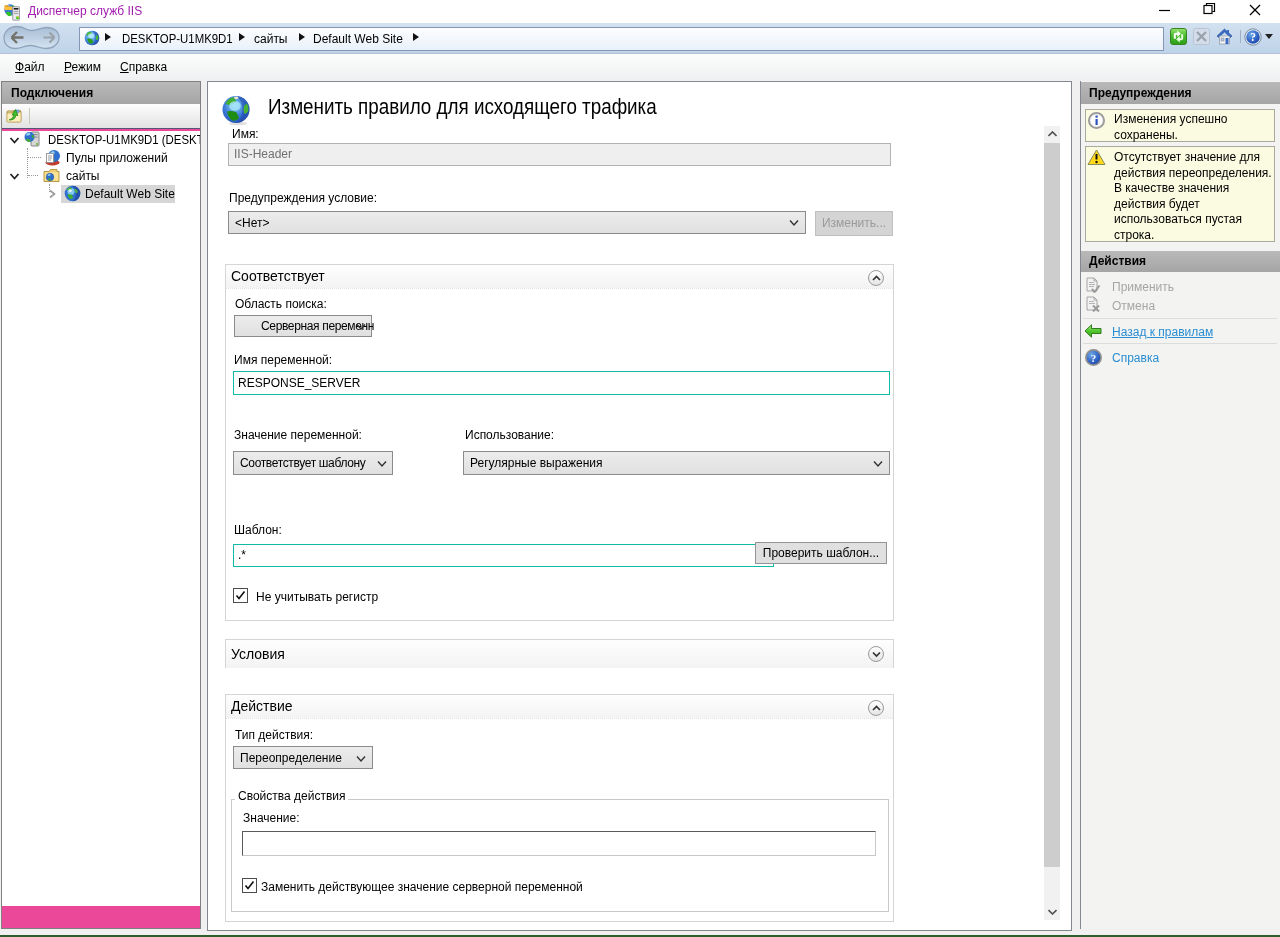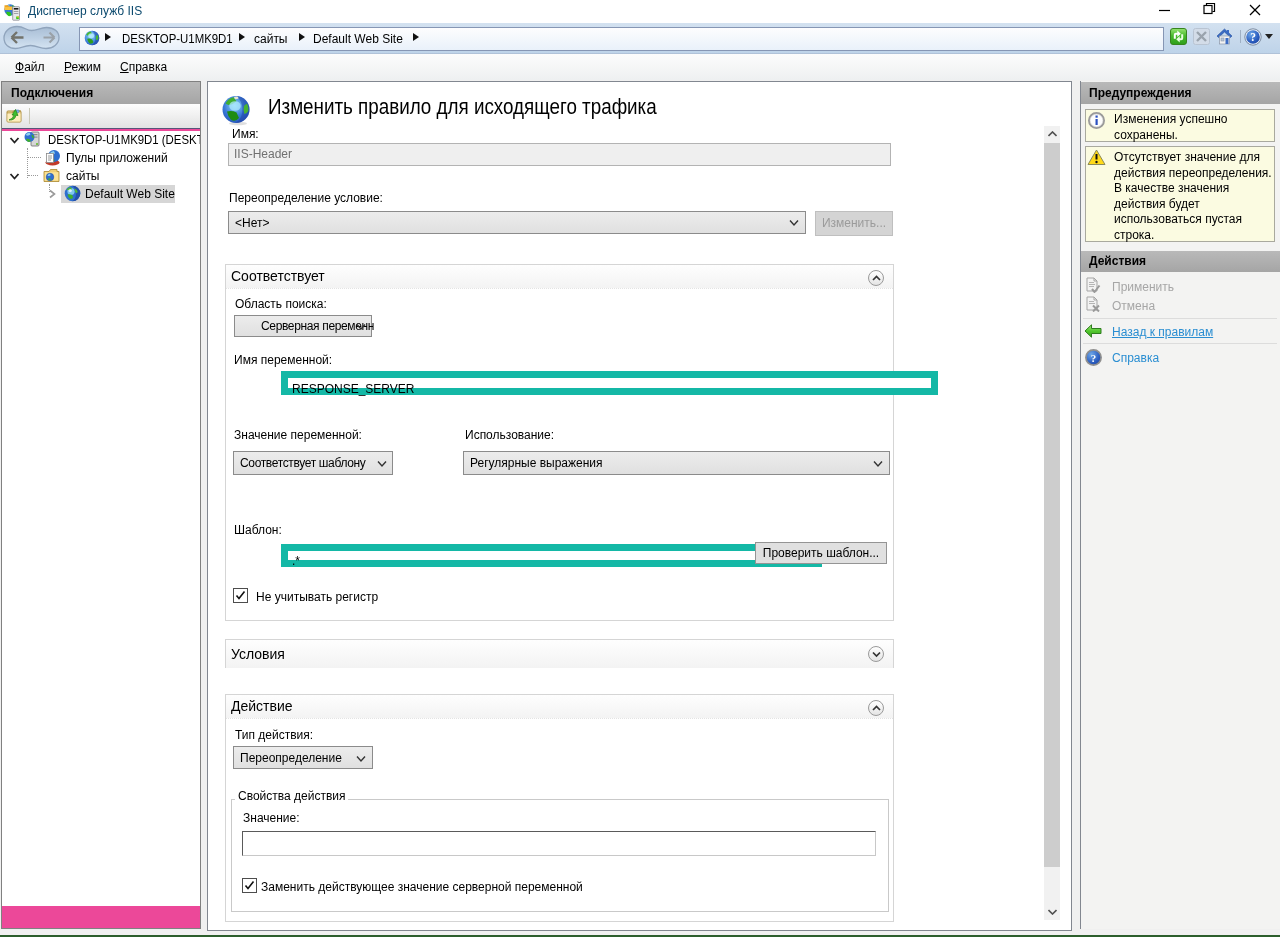--- a/index.html
+++ b/index.html
@@ -1,42 +1,42 @@
 <!DOCTYPE html>
 <html><head>
 <meta charset="utf-8">
 <style>
   html,body{margin:0;padding:0;}
   body{width:1280px;height:937px;overflow:hidden;position:relative;
        font-family:"Liberation Sans",sans-serif;font-size:12px;color:#000;background:#f0f0f0;}
   .abs{position:absolute;}
   
   #titlebar{left:0;top:0;width:1280px;height:23px;background:#ffffff;}
-  #titletext{left:28px;top:0;height:17px;line-height:23px;font-size:12px;color:#0c4a6e;}
+  #titletext{left:28px;top:0;height:17px;line-height:23px;font-size:12px;color:#a21caf;}
   
   #toolbar{left:0;top:23px;width:1280px;height:31px;background:linear-gradient(#d3e1f0,#bed3e9);border-bottom:1px solid #b0c2d8;box-sizing:border-box;}
   #addrbar{left:79px;top:27px;width:1085px;height:24px;background:linear-gradient(#fdfdfe,#e9f1fa);border:1px solid #8696b4;box-sizing:border-box;}
   .crumb{top:27px;height:24px;line-height:24px;font-size:12px;color:#000;}
   .tri{width:0;height:0;border-top:4.5px solid transparent;border-bottom:4.5px solid transparent;border-left:6px solid #111;top:33px;}
   
   #menubar{left:0;top:54px;width:1280px;height:26px;background:linear-gradient(#fcfcfc,#eef0f1);}
   .menuitem{top:54px;height:26px;line-height:26px;font-size:12px;}
   .menuitem span{text-decoration:underline;}
   
   #leftpanel{left:1px;top:81px;width:200px;height:848px;background:#ec4899;border:1px solid #808080;box-sizing:border-box;overflow:hidden;}
   .panelhdr{background:linear-gradient(#b9b9b9,#a5a5a5);color:#000;font-weight:bold;font-size:12px;}
   #lp-hdr{left:0px;top:0px;width:198px;height:22px;line-height:22px;padding-left:9px;box-sizing:border-box;}
   #lp-toolbar{left:0px;top:22px;width:198px;height:25px;background:linear-gradient(#fdfdfd,#e2e2e2);border-bottom:1px solid #55557a;box-sizing:border-box;}
   .treerow{height:18px;line-height:18px;font-size:12px;white-space:nowrap;}
   #dws-sel{background:#d6d6d6;}
   
   #content{left:207px;top:81px;width:865px;height:850px;background:#ffffff;border:1px solid #828790;box-sizing:border-box;}
   #bigtitle{left:61px;top:13px;font-size:22px;color:#000;}
   .lbl{font-size:12px;color:#000;white-space:nowrap;}
-  .input{box-sizing:border-box;background:#ffffff;border:7px solid #14b8a6;font-size:12px;color:#000;margin-left:48px;}
+  .input{box-sizing:border-box;background:#ffffff;border:1px solid #14b8a6;font-size:12px;color:#000;}
   .input-dis{box-sizing:border-box;background:#efefef;border:1px solid #b3b3b3;font-size:12px;color:#707070;}
   .combo{box-sizing:border-box;background:linear-gradient(#ececec,#e0e0e0);border:1px solid #8b8b8b;font-size:12px;color:#000;}
   .combo .ctext{position:absolute;left:6px;top:0;height:100%;display:flex;align-items:center;white-space:nowrap;}
   .btn{box-sizing:border-box;background:#e0e0e0;border:1px solid #949494;font-size:12px;color:#000;text-align:center;}
   .btn-dis{box-sizing:border-box;background:#d4d4d4;border:1px solid #bfbfbf;font-size:12px;color:#9b9b9b;text-align:center;}
   .groupbox{box-sizing:border-box;border:1px solid #d5d5d5;background:#ffffff;}
   .grouphdr{position:absolute;left:0;top:0;right:0;height:23px;background:linear-gradient(#fefefe,#f3f3f3);border-bottom:1px dotted #e3e3e3;}
   .grouptitle{position:absolute;left:5px;top:0;height:23px;line-height:23px;font-size:14px;}
   .chevcircle{position:absolute;width:16px;height:16px;border-radius:50%;border:1px solid #9a9a9a;background:linear-gradient(#ffffff,#e4e4e4);box-sizing:border-box;}
   .checkbox{position:absolute;width:15px;height:15px;background:#fff;border:1px solid #4d4d4d;box-sizing:border-box;}
@@ -249,21 +249,21 @@
   <path d="M13 2 Q15 1.2 17 1.8 L17.5 3.5 Q15 4.5 13.8 4 Z" fill="#e8e8d0"></path>
   <path d="M26 8.5 Q28 12 27.3 16 Q25.8 18.8 23.4 19 Q22 15 23 10.8 Z" fill="#46b332"></path>
   <path d="M6 16.5 Q11 15.3 15.5 17.5 L18 23 Q14 27.5 9.8 24.5 Q6.8 21.5 6 16.5 Z" fill="#1f8c14"></path>
   <ellipse cx="14" cy="11" rx="5.8" ry="4.8" fill="#aee8fd" opacity="0.75"></ellipse>
 </svg>
 <div id="bigtitle" class="abs" style="left:268px;top:94px;transform:scaleX(0.855);transform-origin:0 0;white-space:nowrap;">Изменить правило для исходящего трафика</div>
 
 <div class="lbl abs" style="left:232px;top:127px;">Имя:</div>
 <div class="input-dis abs" style="left:228px;top:143px;width:663px;height:23px;line-height:21px;padding-left:5px;">IIS-Header</div>
 
-<div class="lbl abs" style="left:229px;top:191px;">Переопределение условие:</div>
+<div class="lbl abs" style="left:229px;top:191px;">Предупреждения условие:</div>
 <div class="combo abs" style="left:228px;top:211px;width:578px;height:23px;">
   <span class="ctext">&lt;Нет&gt;</span>
   <svg style="position:absolute;right:6px;top:7px" width="10" height="8" viewBox="0 0 10 8">
       <path d="M1 1.5 L5 6 L9 1.5" fill="none" stroke="#333" stroke-width="1.4"></path>
     </svg>
 </div>
 <div class="btn-dis abs" style="left:815px;top:211px;width:78px;height:25px;line-height:23px;">Изменить...</div>
 
 <div class="groupbox abs" style="left:225px;top:264px;width:669px;height:357px;">
   <div class="grouphdr"></div>

